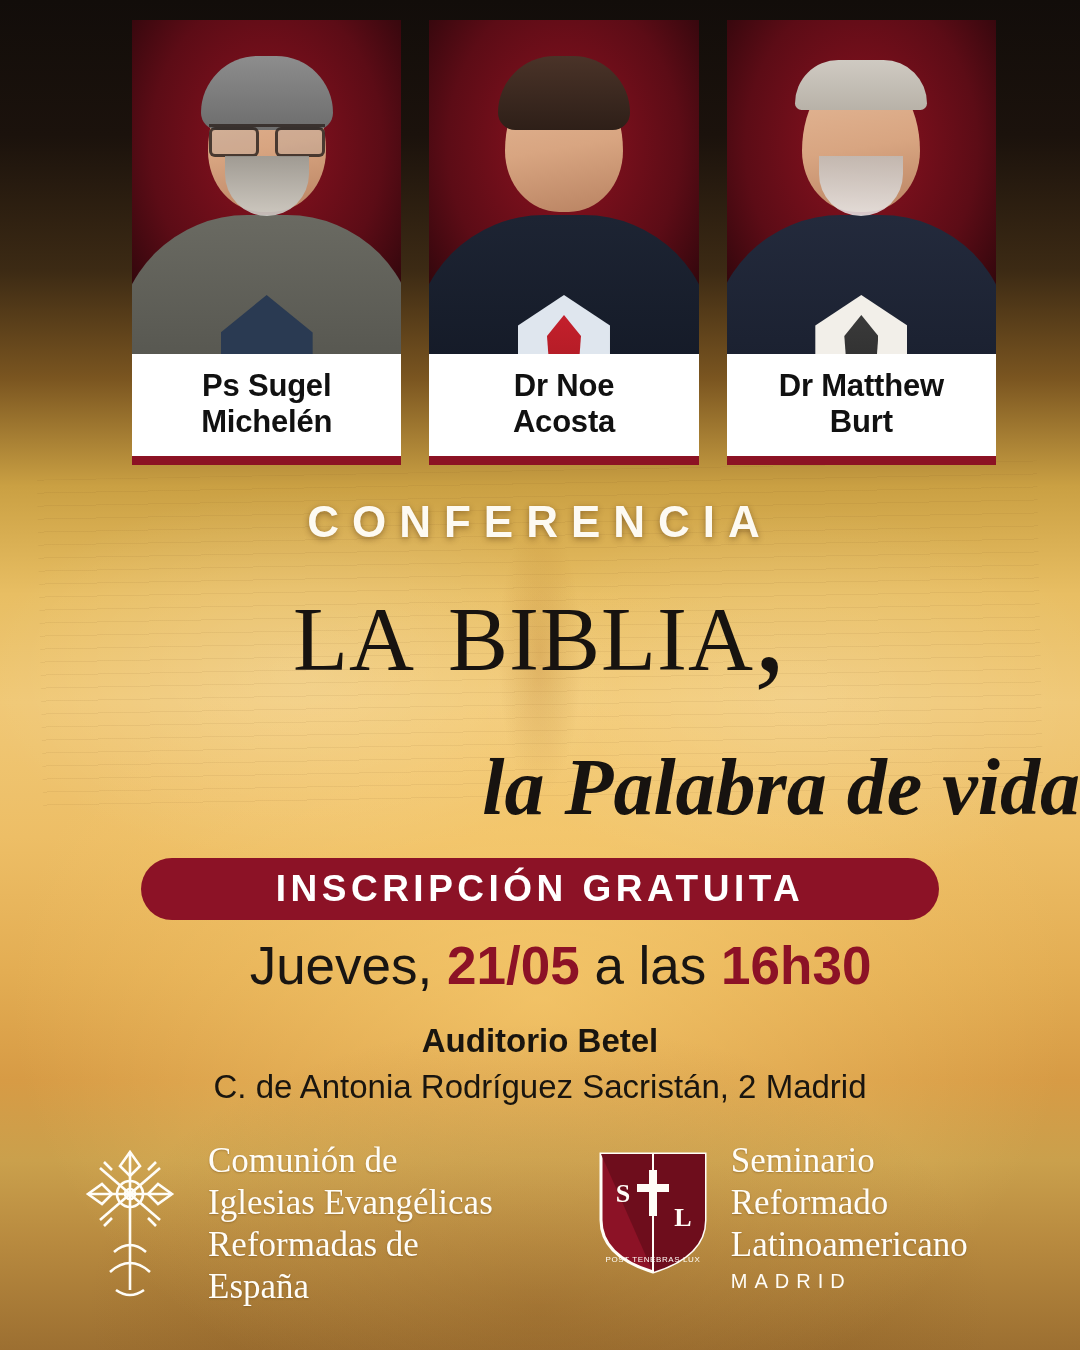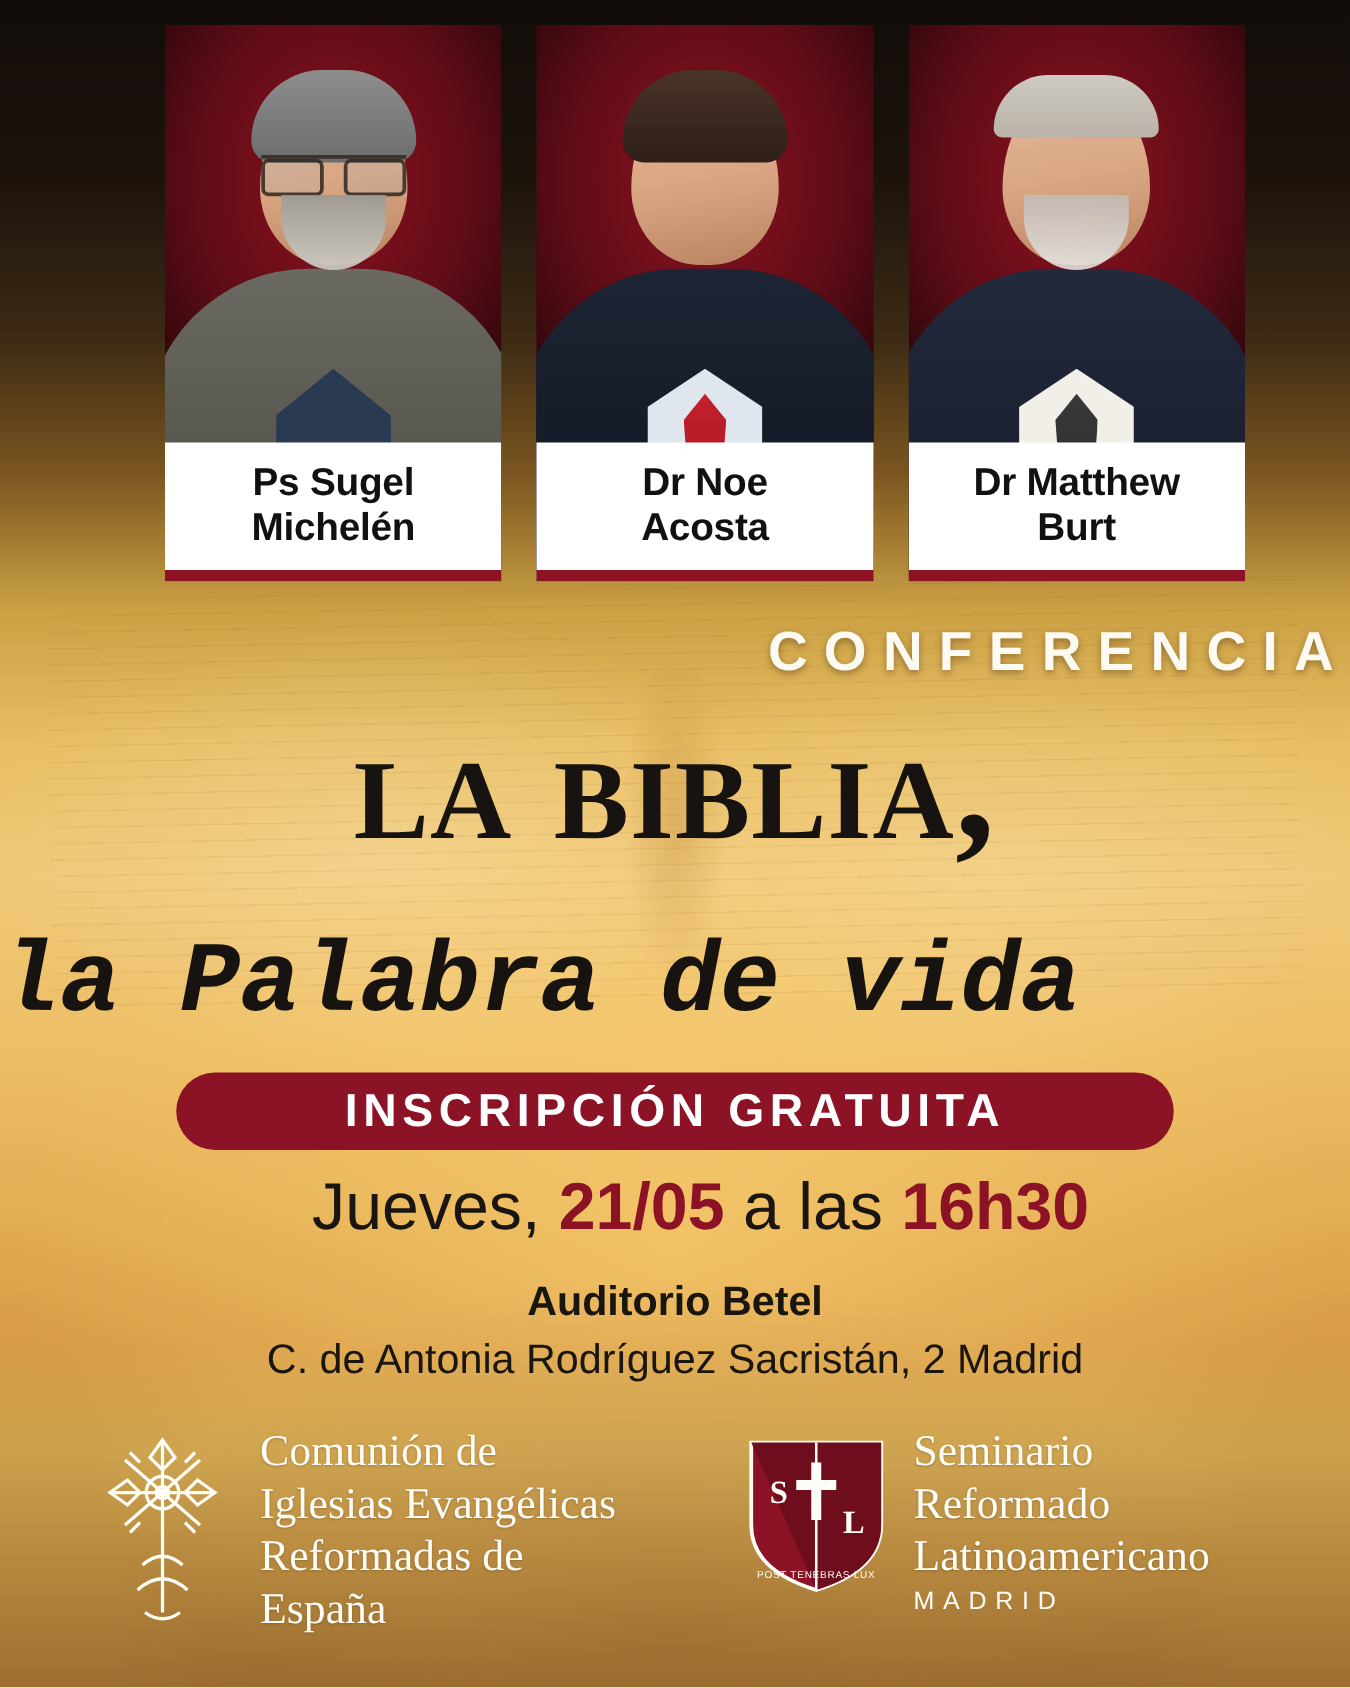--- a/index.html
+++ b/index.html
@@ -128,40 +128,40 @@
   .name-plate .nm {
     display: block;
     font-size: 31px; font-weight: 700; line-height: 1.16;
     color: #111; letter-spacing: -0.2px;
     white-space: pre-line;
   }
 
   
   .kicker {
     position: absolute; top: 497px; left: 0; right: 0;
-    text-align: right;
+    text-align: center;
     font-size: 44px; font-weight: 700; letter-spacing: 13px;
     color: #fdfaf2;
     text-shadow: 0 2px 6px rgba(70,40,10,0.45);
   }
   .title-main {
     position: absolute; top: 560px; left: 0; right: 0;
     text-align: center;
     font-family: "Liberation Serif", "DejaVu Serif", serif;
-    font-size: 128px; font-weight: 700;
+    font-size: 128px; font-weight: 400;
     color: #171310;
     letter-spacing: 1px;
     font-variant: small-caps;
     text-transform: lowercase;
     line-height: 1.05;
   }
   .title-sub {
     position: absolute; top: 742px; left: 0; right: 0;
-    text-align: left;
-    font-family: Liberation Mono, monospace;
+    text-align: right;
+    font-family: Liberation Serif, serif;
     font-size: 80px; font-weight: 700; font-style: italic;
     color: #171310;
   }
 
   
   .ribbon {
     position: absolute; top: 858px; left: 141px;
     width: 798px; height: 62px;
     background: #8c1226;
     border-radius: 34px;

